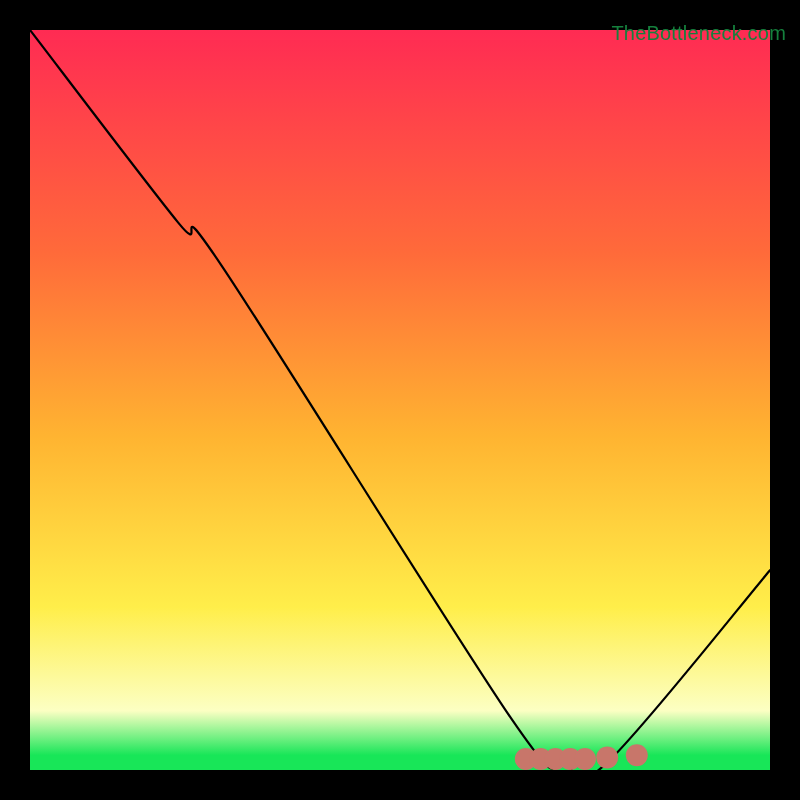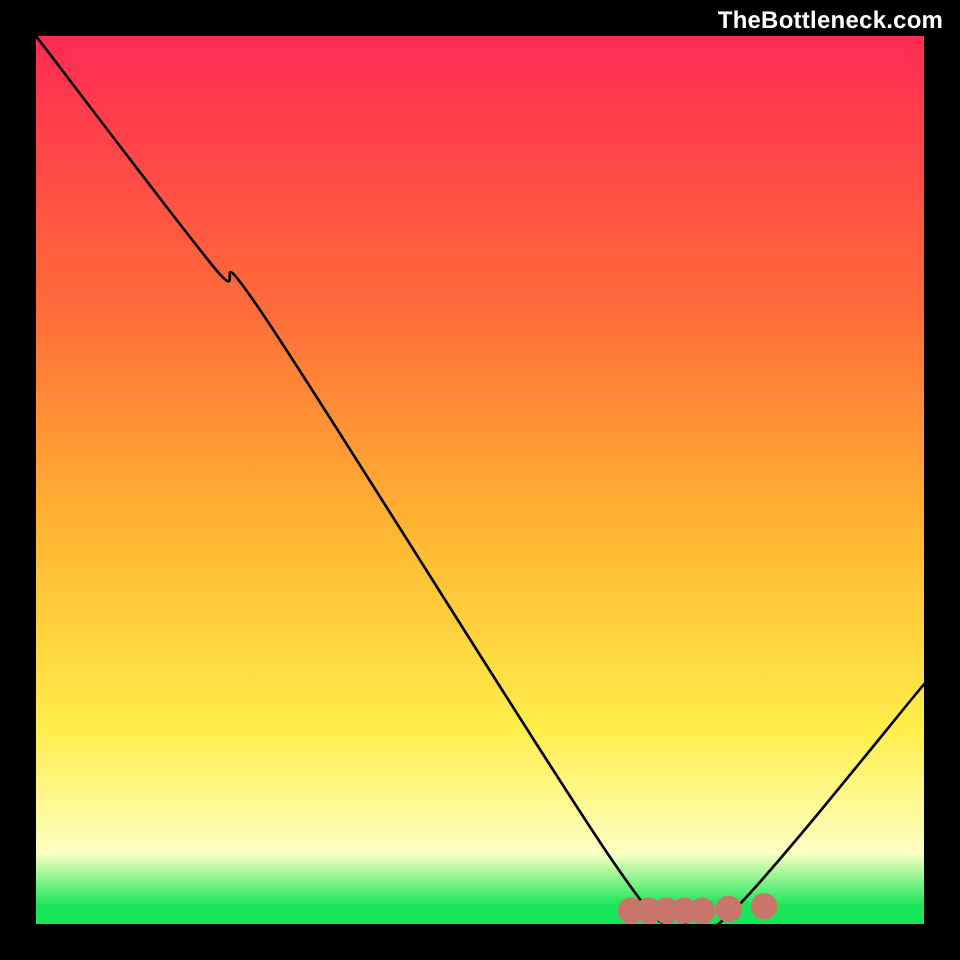--- a/index.html
+++ b/index.html
@@ -11,25 +11,25 @@
     font-family: Arial, Helvetica, sans-serif;
     overflow: hidden;
   }
   .stage {
     position: relative;
     width: 800px;
     height: 800px;
   }
   .watermark {
     position: absolute;
-    top: 6px;
+    top: 22px;
     right: 14px;
-    color: #ffffff;
+    color: #15803d;
     font-size: 20px;
-    font-weight: 700;
+    font-weight: 400;
     letter-spacing: 0.2px;
     z-index: 10;
   }
   .plot-frame {
     position: absolute;
     left: 30px;
     top: 30px;
     width: 740px;
     height: 740px;
     background: #fff;

